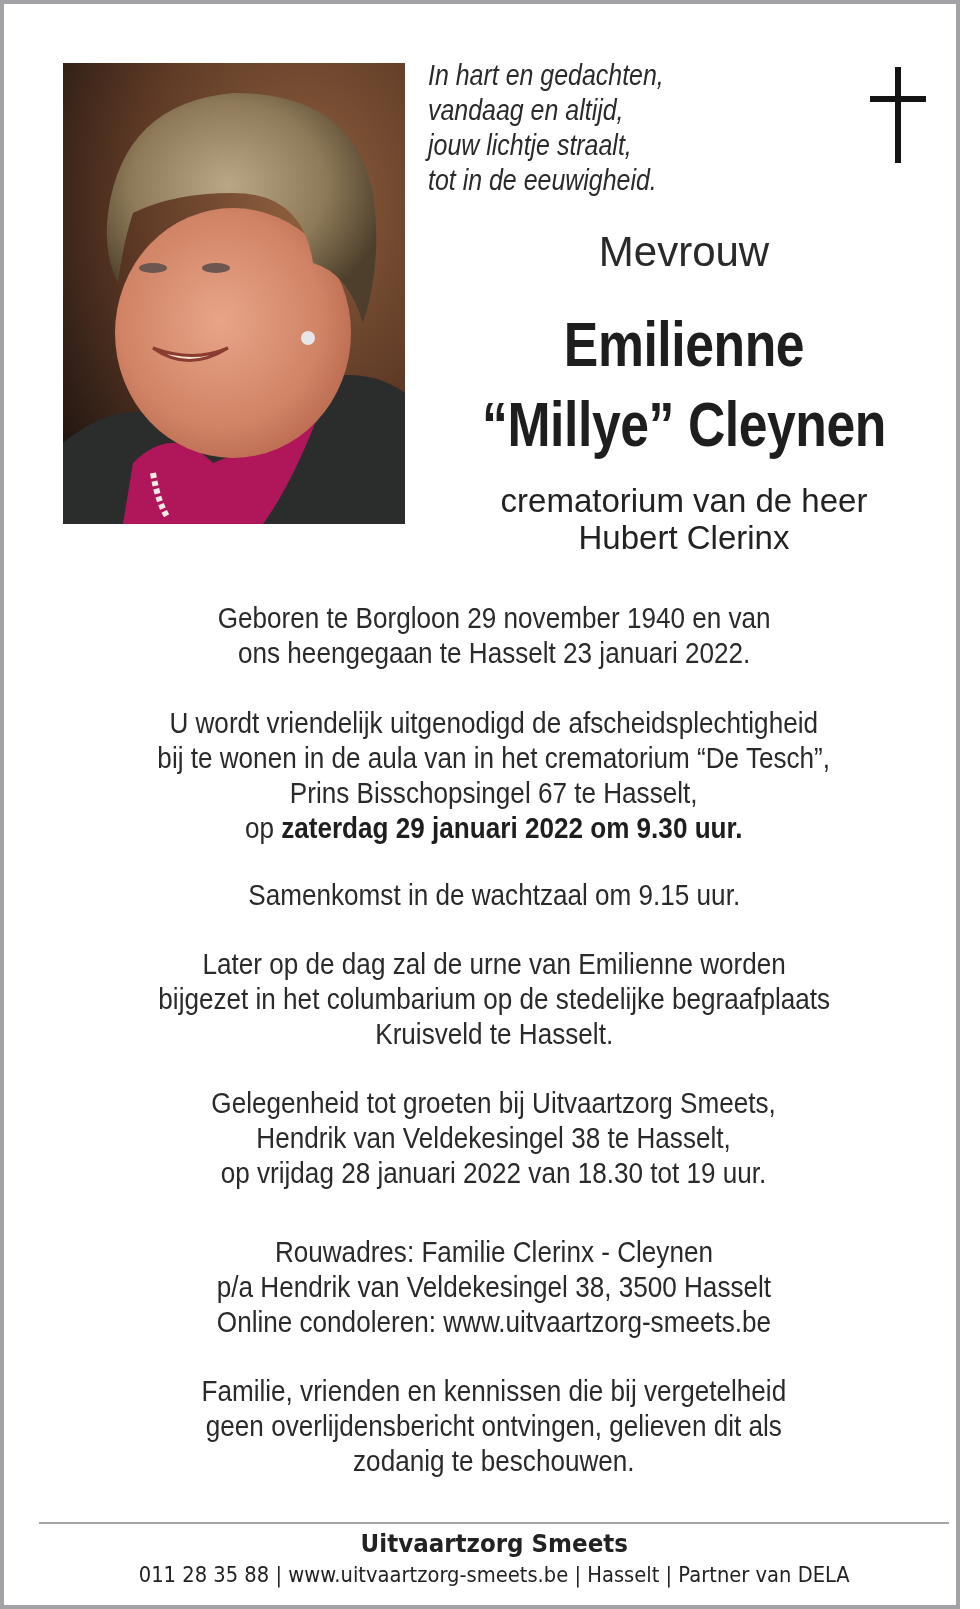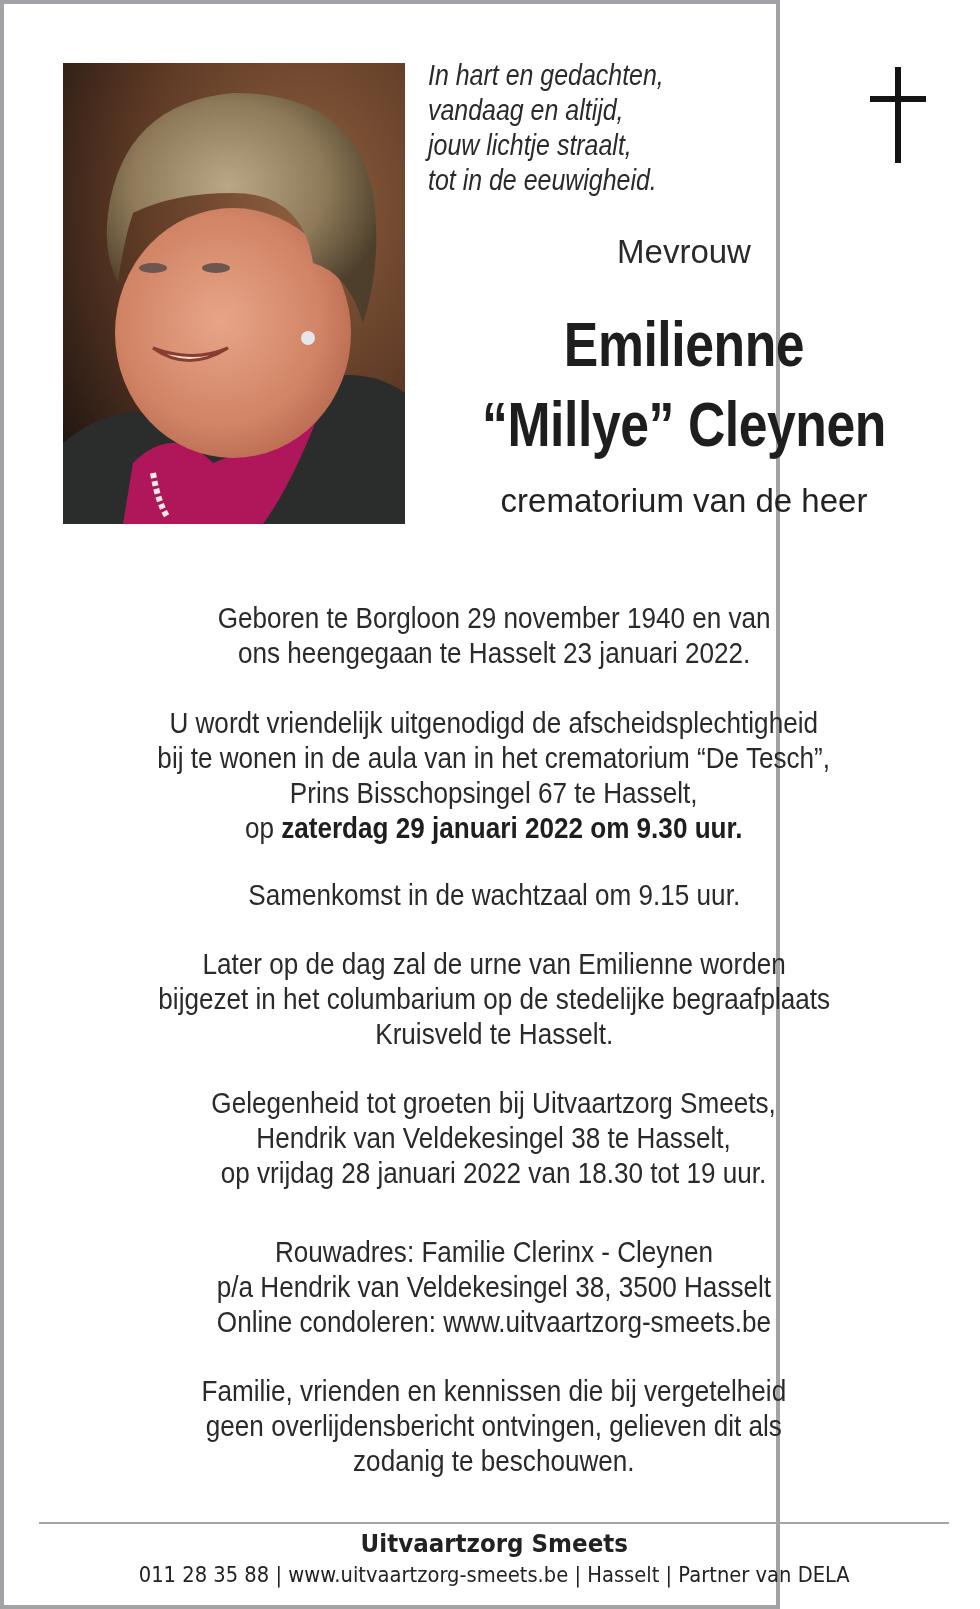--- a/index.html
+++ b/index.html
@@ -1,38 +1,38 @@
 <!DOCTYPE html>
 <html><head>
 <meta charset="utf-8">
 <style>
   html, body { margin: 0; padding: 0; background: #ffffff; }
   body { width: 980px; height: 1609px; position: relative; overflow: hidden; }
   .card {
-    position: absolute; left: 0; top: 0; width: 780px; height: 1609px;
+    position: absolute; left: 0; top: 0; width: 960px; height: 1609px;
     box-sizing: border-box; border: 4px solid #a3a3a7; background: #ffffff;
     font-family: "Liberation Sans", sans-serif; color: #222222;
   }
   .photo {
     position: absolute; left: 59px; top: 59px; width: 342px; height: 461px;
     overflow: hidden;
     background: radial-gradient(ellipse at 70% 30%, #8a5a3a 0%, #5e3a26 55%, #2c1c14 100%);
   }
   .photo svg { width: 100%; height: 100%; display: block; }
   .poem {
     position: absolute; left: 424px; top: 54px; width: 380px;
     font-style: italic; font-size: 29px; line-height: 35px; color: #2a2a2a;
     transform: scaleX(0.86); transform-origin: left top; white-space: nowrap;
   }
   .poem div { margin: 0; }
   .cross { position: absolute; left: 866px; top: 63px; width: 56px; height: 96px; }
   .cross .v { position: absolute; left: 25px; top: 0; width: 6px; height: 96px; background: #141414; }
   .cross .h { position: absolute; left: 0; top: 29px; width: 56px; height: 6px; background: #141414; }
   .centerblock { position: absolute; left: 420px; width: 520px; text-align: center; white-space: nowrap; }
-  .title-prefix { top: 228px; font-size: 33px; line-height: 40px; color: #2a2a2a; }
+  .title-prefix { top: 228px; font-size: 42px; line-height: 40px; color: #2a2a2a; }
   .name {
     top: 300px; font-size: 63px; line-height: 80px; font-weight: bold; color: #1e1e1e;
     transform: scaleX(0.82); transform-origin: center top; letter-spacing: -0.5px;
   }
   .spouse { top: 478px; font-size: 33px; line-height: 37px; color: #222; }
   .body-text {
     position: absolute; left: 0; width: 980px; text-align: center;
     font-size: 29px; line-height: 35px; color: #2a2a2a; white-space: nowrap;
   }
   .body-text .inner { display: inline-block; transform: scaleX(0.9); transform-origin: center top; }
@@ -108,20 +108,21 @@
 
   <div class="centerblock title-prefix">Mevrouw</div>
 
   <div class="centerblock name">
     <div>Emilienne</div>
     <div>“Millye” Cleynen</div>
   </div>
 
   <div class="centerblock spouse">
     <div>crematorium van de heer</div>
+    <div>Hubert Clerinx</div>
   </div>
 
   <div class="body-text" style="top:597px">
     <div class="inner">
       <div>Geboren te Borgloon 29 november 1940 en van</div>
       <div>ons heengegaan te Hasselt 23 januari 2022.</div>
     </div>
   </div>
 
   <div class="body-text" style="top:702px">

